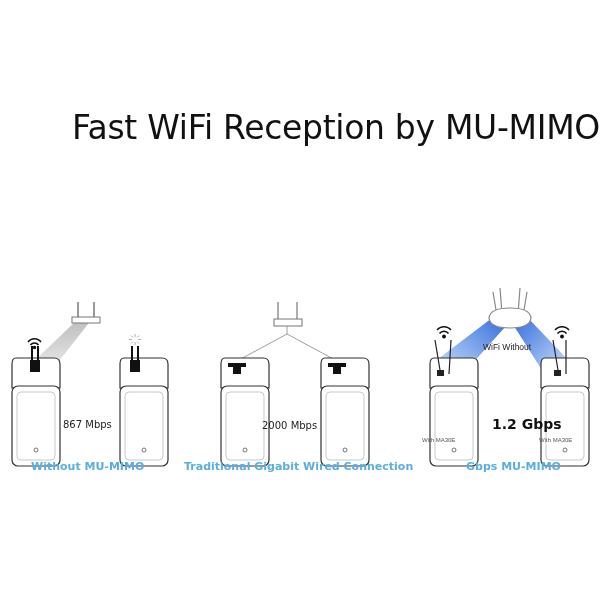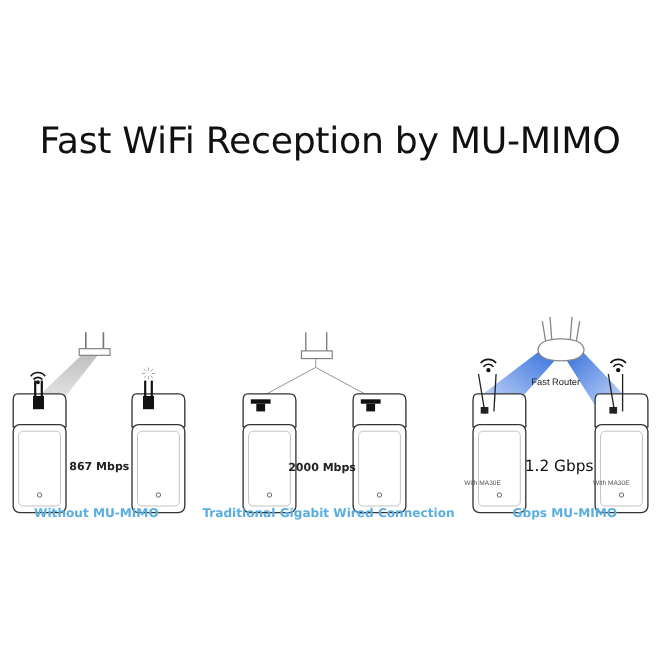--- a/index.html
+++ b/index.html
@@ -1,21 +1,21 @@
 <!DOCTYPE html>
 <html><head>
 <meta charset="utf-8">
 <style>
   html, body { margin: 0; padding: 0; background: #ffffff; }
   body { width: 600px; height: 600px; position: relative; overflow: hidden; font-family: "Liberation Sans", sans-serif; }
-  .title { position: absolute; top: 108px; left: 0; width: 600px; text-align: center; font-size: 33px; color: #111; font-family: "DejaVu Sans", sans-serif; letter-spacing: -0.3px; }
+  .title { position: absolute; top: 108px; left: 0; width: 600px; text-align: right; font-size: 33px; color: #111; font-family: "DejaVu Sans", sans-serif; letter-spacing: -0.3px; }
   .scene { position: absolute; left: 0; top: 280px; width: 600px; height: 200px; }
   .caption { position: absolute; top: 460px; font-size: 11px; font-weight: bold; color: #5aaee0; white-space: nowrap; font-family: "DejaVu Sans", sans-serif; }
-  .speed { position: absolute; font-size: 10px; font-weight: bold; color: #222; font-family: "DejaVu Sans", sans-serif; }
-  .speed-big { position: absolute; font-size: 14px; font-weight: normal; color: #111; font-family: "DejaVu Sans", sans-serif; }
+  .speed { position: absolute; font-size: 10px; font-weight: normal; color: #222; font-family: "DejaVu Sans", sans-serif; }
+  .speed-big { position: absolute; font-size: 14px; font-weight: bold; color: #111; font-family: "DejaVu Sans", sans-serif; padding-left: 15px; }
   .small-label { position: absolute; font-size: 6px; color: #555; }
   .router-label { position: absolute; font-size: 8.5px; color: #222; }
   svg { position: absolute; left: 0; top: 0; }
 </style>
 </head>
 <body>
 
 <div class="title">Fast WiFi Reception by MU-MIMO</div>
 
 <div class="scene">
@@ -120,19 +120,19 @@
         <path d="M557.5,333.5 a5.5,5.5 0 0 1 9,0"></path>
         <circle cx="562" cy="336.5" r="1.2" fill="#111"></circle>
       </g>
     </g>
   </svg>
 </div>
 
 <div class="speed" style="left:63px; top:419px;">867 Mbps</div>
 <div class="speed" style="left:262px; top:420px;">2000 Mbps</div>
 <div class="speed-big" style="left:477px; top:416px;">1.2 Gbps</div>
-<div class="router-label" style="left:483px; top:342px;">Fast Router</div>
+<div class="router-label" style="left:483px; top:342px;">WiFi Without</div>
 <div class="small-label" style="left:422px; top:437px;">With MA30E</div>
 <div class="small-label" style="left:539px; top:437px;">With MA30E</div>
 
 <div class="caption" style="left:31px;">Without MU-MIMO</div>
 <div class="caption" style="left:184px;">Traditional Gigabit Wired Connection</div>
 <div class="caption" style="left:466px;">Gbps MU-MIMO</div>
 
 </body></html>

